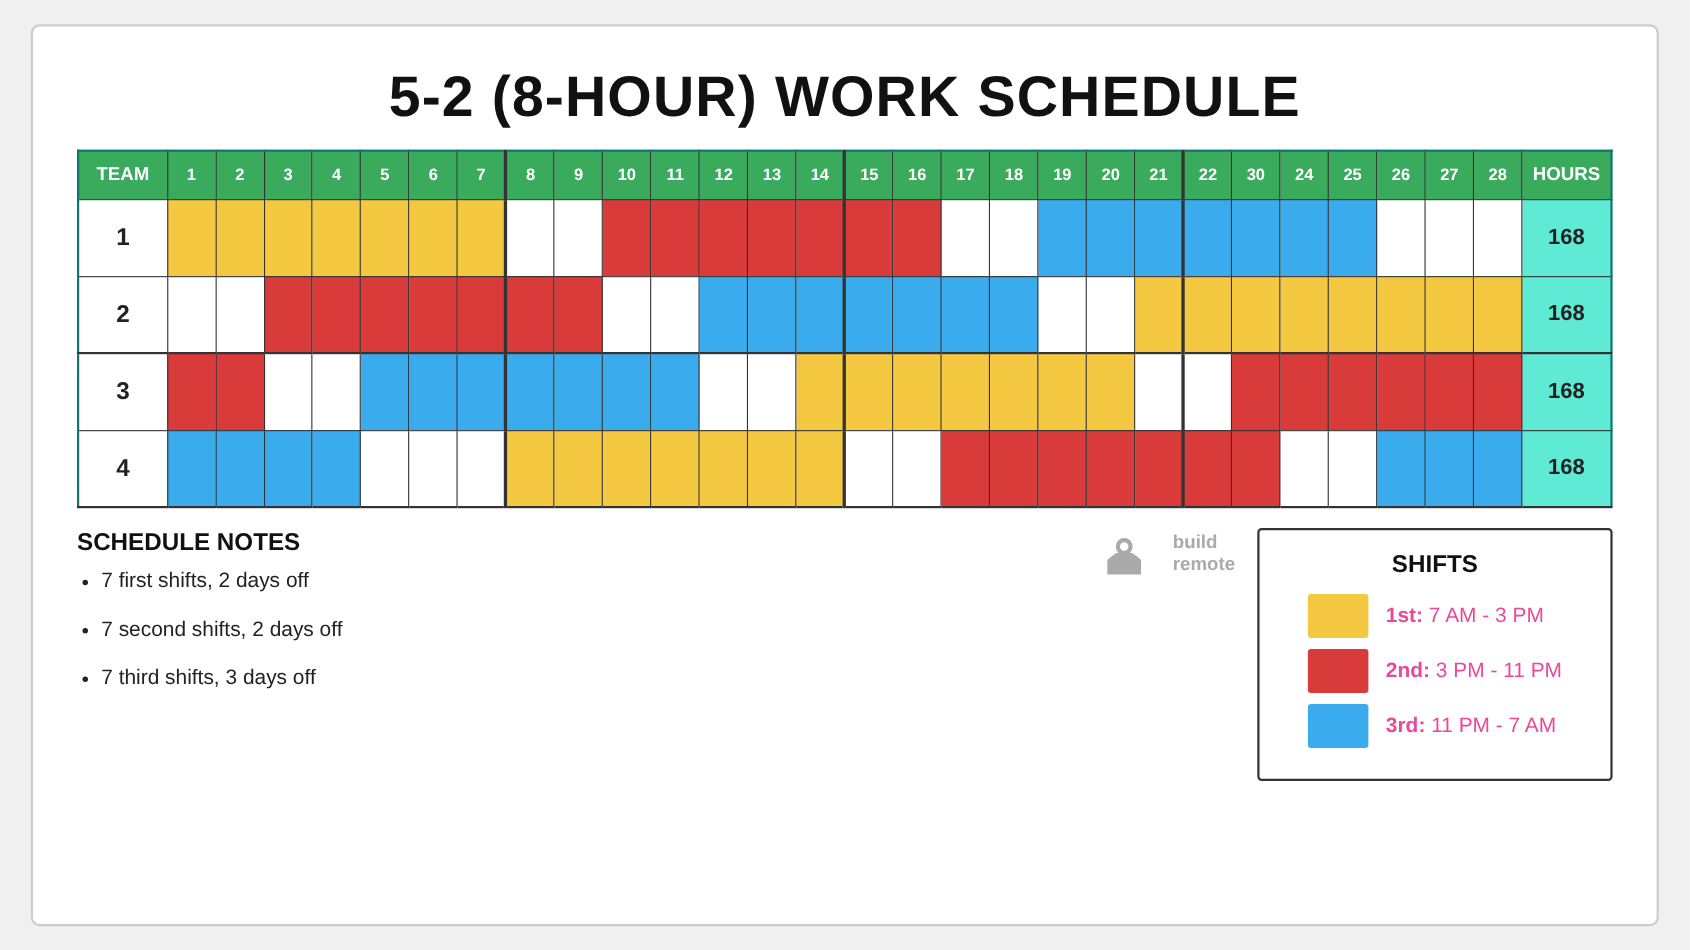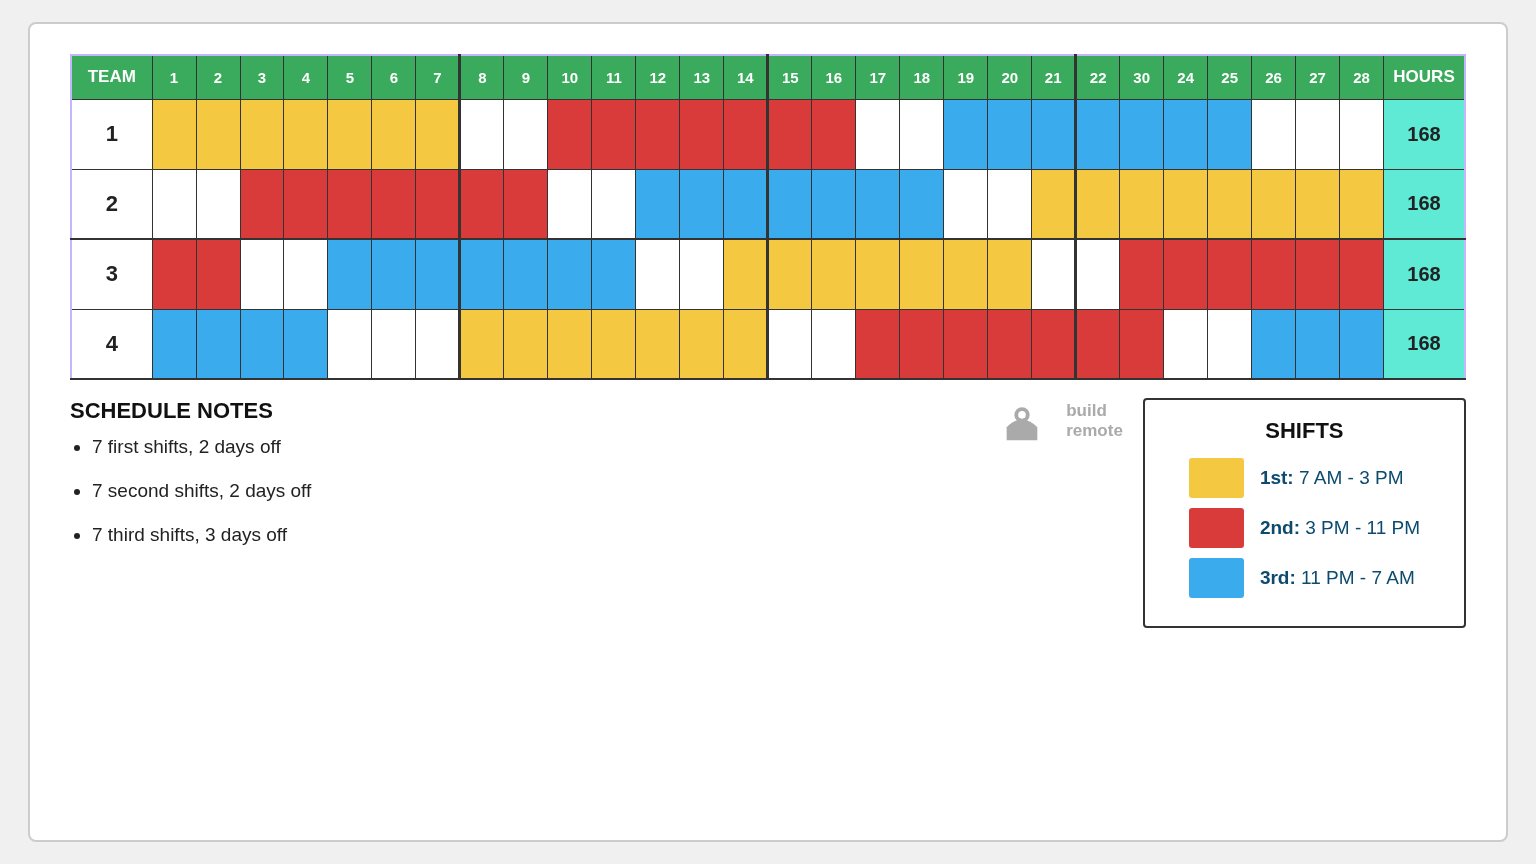--- a/index.html
+++ b/index.html
@@ -28,21 +28,21 @@
       font-size: 52px;
       font-weight: 900;
       color: #111111;
       letter-spacing: 1px;
       margin-top: 4px;
     }
     
     .schedule-table {
       width: 100%;
       border-collapse: collapse;
-      border: 2px solid #c4b5fd;
+      border: 2px solid #0f766e;
     }
     .schedule-table th, .schedule-table td {
       border: 1px solid #333;
       text-align: center;
       font-size: 15px;
       font-weight: 700;
       padding: 0;
     }
     .schedule-table thead tr {
       background: #3aaa5c;
@@ -146,21 +146,21 @@
       margin-bottom: 10px;
     }
     .legend-color-box {
       width: 55px;
       height: 40px;
       border-radius: 3px;
       flex-shrink: 0;
     }
     .legend-text {
       font-size: 19px;
-      color: #0c4a6e;
+      color: #ec4899;
     }
     .legend-text strong {
       font-weight: 900;
     }
     
     .logo-section {
       display: flex;
       flex-direction: column;
       align-items: center;
       justify-content: flex-end;
@@ -185,20 +185,21 @@
     
     .schedule-table th.div-right,
     .schedule-table td.div-right {
       border-right: 3px solid #333 !important;
     }
   </style>
 </head>
 <body>
 
 <div class="card">
+  <h1 class="main-title">5-2 (8-HOUR) WORK SCHEDULE</h1>
 
   <table class="schedule-table">
     <thead>
       <tr>
         <th class="team-header">TEAM</th>
         <th>1</th>
         <th>2</th>
         <th>3</th>
         <th>4</th>
         <th>5</th>

